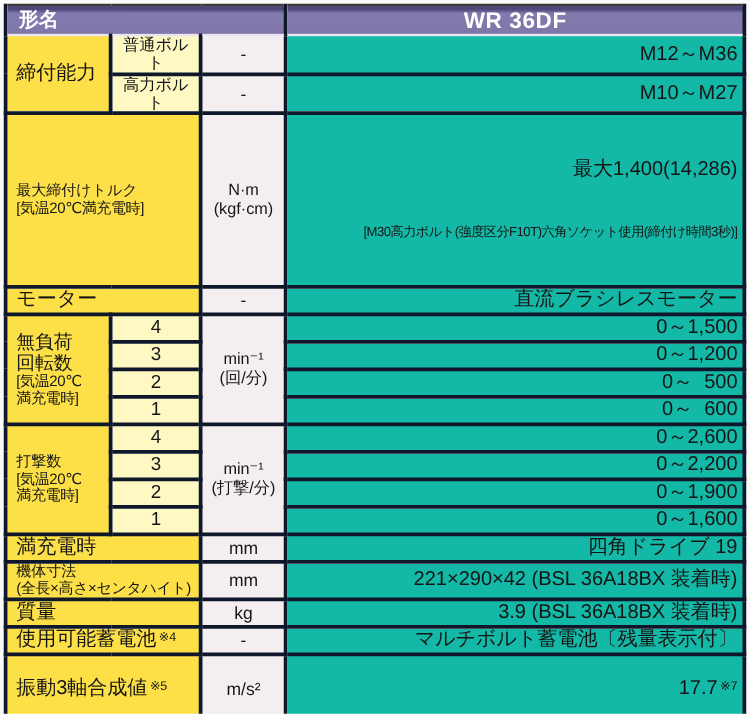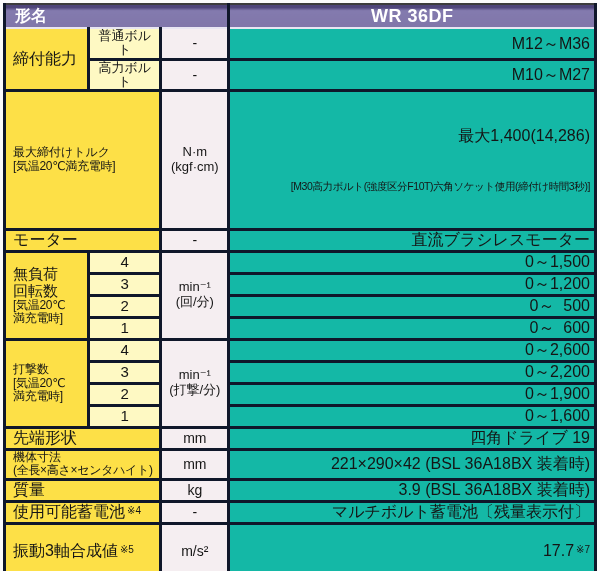--- a/index.html
+++ b/index.html
@@ -121,21 +121,21 @@
   <tr>
     <td class="sub num">2</td>
     <td class="val">0～1,900</td>
   </tr>
   <tr>
     <td class="sub num">1</td>
     <td class="val">0～1,600</td>
   </tr>
 
   <tr class="major">
-    <td class="lbl" colspan="2">先端形状</td>
+    <td class="lbl" colspan="2">満充電時</td>
     <td class="unit">mm</td>
     <td class="val">四角ドライブ 19</td>
   </tr>
 
   <tr class="major h45">
     <td class="lbl" colspan="2">
       <span class="l1 big">機体寸法</span>
       <span class="l2">(全長×高さ×センタハイト)</span>
     </td>
     <td class="unit">mm</td>

